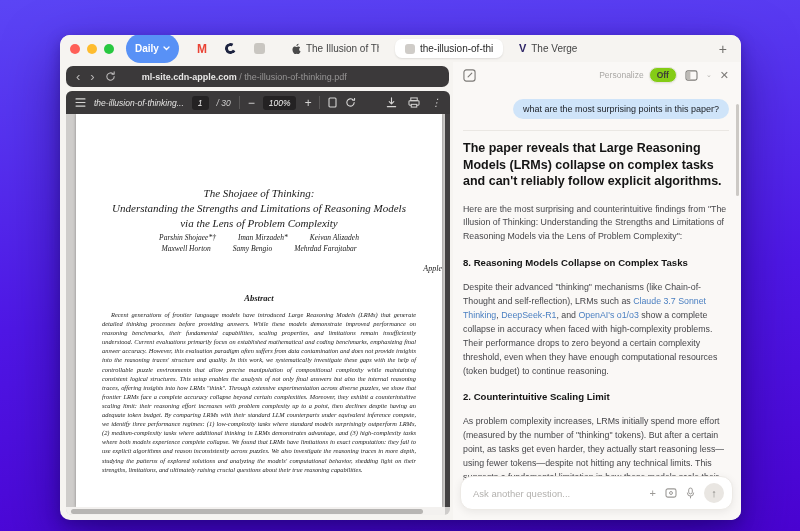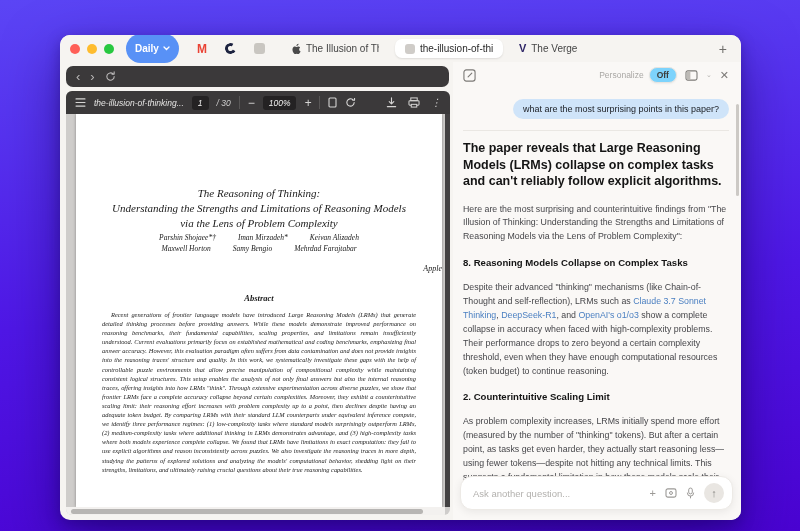--- a/index.html
+++ b/index.html
@@ -67,21 +67,21 @@
   .affiliation { text-align:right; font-size:8px; margin-top:11px; }
   .abstract-h { text-align:center; font-size:8.5px; font-weight:bold; margin-top:20px; }
   .abstract-t { font-size:6.4px; line-height:1.42; text-align:justify; margin:7px 26px 0 26px; color:#222; }
   .abstract-t .indent { display:inline-block; width:9px; }
 
   
   .chat { width:288px; position:relative; background:#faf8f6; padding:0 0 0 0; }
   .chat-header { height:26px; display:flex; align-items:center; padding:0 12px 0 10px; gap:8px; }
   .chat-header .right { margin-left:auto; display:flex; align-items:center; gap:8px; }
   .personalize { font-size:8.5px; color:#a9a7a4; }
-  .off-pill { font-size:8.5px; font-weight:bold; color:#3c3b39; background:#7dd3fc; border:1px solid #e7e4e0;
+  .off-pill { font-size:8.5px; font-weight:bold; color:#3c3b39; background:#84cc16; border:1px solid #e7e4e0;
     border-radius:999px; padding:2px 7px; box-shadow:0 1px 2px rgba(0,0,0,.05); margin-left:-3px; }
   .close-x { font-size:11px; color:#7c7a77; }
   .chev-sm { color:#b4b2af; font-size:7px; }
 
   .messages { padding:2px 12px 0 10px; display:flex; flex-direction:column; }
   .chip { align-self:flex-end; display:flex; align-items:center; gap:7px; background:#f3f1ee;
     border:1px solid #e7e4e0; border-radius:10px; padding:5px 9px; }
   .chip-ico { width:18px; height:18px; background:#dbd8d4; border-radius:4px; flex:none; }
   .chip-title { font-size:8.5px; color:#3c3b39; }
   .chip-sub { font-size:7.5px; color:#a9a7a4; margin-top:1px; }
@@ -149,20 +149,21 @@
   <div class="main">
 
     <div class="left-pane">
       <div class="urlbar">
         <span class="nav-glyph">‹</span>
         <span class="nav-glyph">›</span>
         <svg width="11" height="11" viewBox="0 0 12 12">
           <path d="M10 6a4 4 0 1 1-1.2-2.8" stroke="#b9b7b7" stroke-width="1.2" fill="none" stroke-linecap="round"></path>
           <path d="M10 1v2.4H7.6" stroke="#b9b7b7" stroke-width="1.2" fill="none" stroke-linecap="round" stroke-linejoin="round"></path>
         </svg>
+        <span class="url-text"><b>ml-site.cdn-apple.com</b><span class="path"> / the-illusion-of-thinking.pdf</span></span>
       </div>
 
       <div class="pdf-viewer">
         <div class="pdf-toolbar">
           <svg width="11" height="9" viewBox="0 0 12 10">
             <path d="M1 1h10M1 5h10M1 9h10" stroke="#d6d5d4" stroke-width="1.2" stroke-linecap="round"></path>
           </svg>
           <span class="pdf-filename">the-illusion-of-thinking...</span>
           <span class="page-box">1</span>
           <span class="page-total">/ 30</span>
@@ -188,21 +189,21 @@
               <rect x="1" y="4" width="11" height="5" rx="1" stroke="#d6d5d4" stroke-width="1.1" fill="none"></rect>
               <rect x="3.5" y="8" width="6" height="3" fill="#3b393a" stroke="#d6d5d4" stroke-width="1.1"></rect>
             </svg>
             <span class="dots-v">⋮</span>
           </div>
         </div>
 
         <div class="pdf-body">
           <div class="pdf-page">
             <div class="paper-title">
-              <div>The Reasoning of Thinking:</div>
+              <div>The Shojaee of Thinking:</div>
               <div>Understanding the Strengths and Limitations of Reasoning Models</div>
               <div>via the Lens of Problem Complexity</div>
             </div>
             <div class="authors-row first">
               <span>Parshin Shojaee*†</span>
               <span>Iman Mirzadeh*</span>
               <span>Keivan Alizadeh</span>
             </div>
             <div class="authors-row">
               <span>Maxwell Horton</span>

